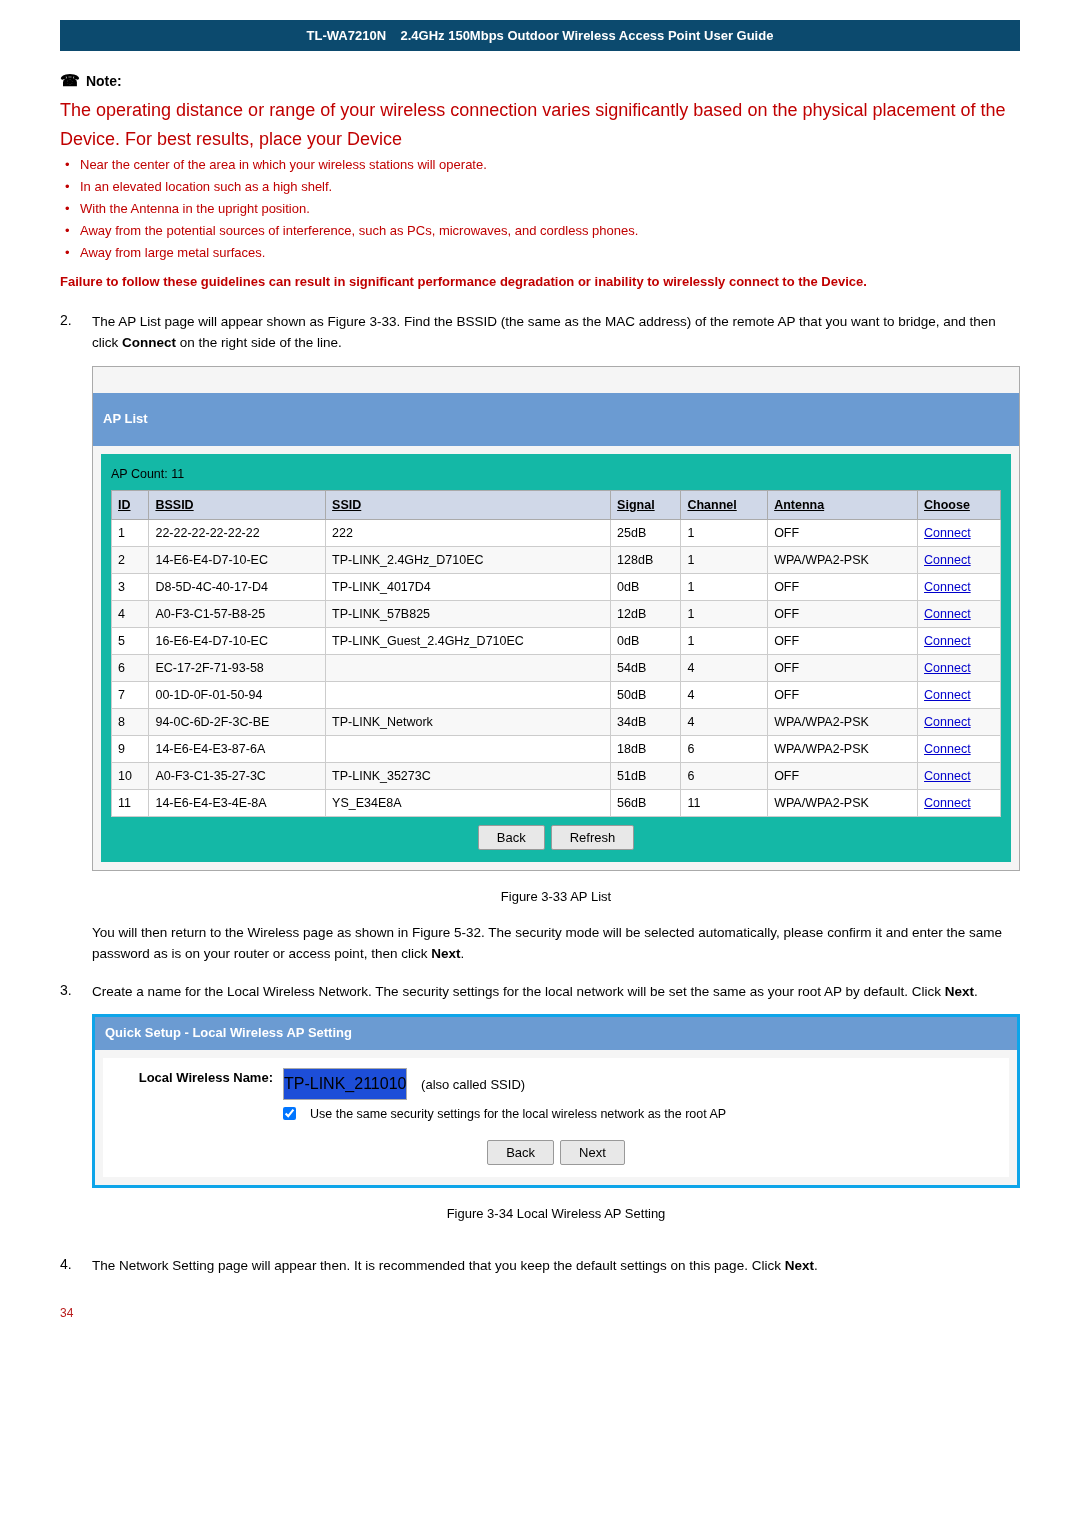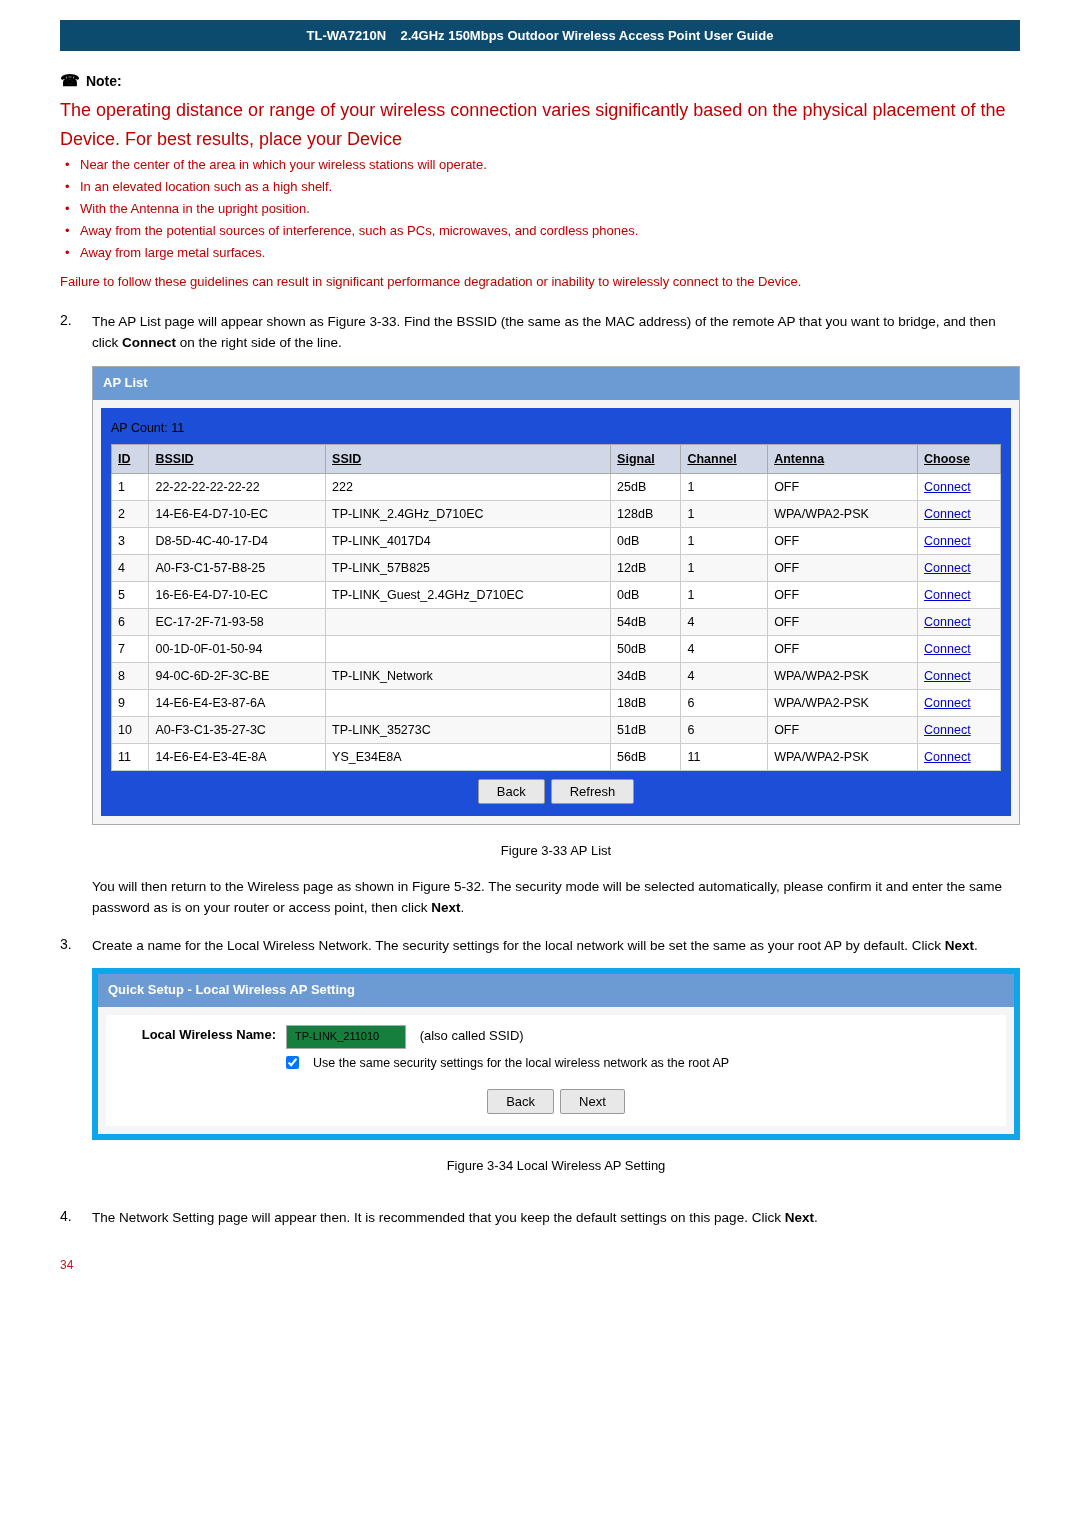--- a/index.html
+++ b/index.html
@@ -63,20 +63,21 @@
     }
     .bullet-list li::before {
       content: "•";
       position: absolute;
       left: -15px;
     }
     .note-footer {
       color: #c00000;
       font-size: 13px;
       line-height: 1.6;
+      font-weight: bold;
     }
 
     .numbered-item {
       display: flex;
       gap: 12px;
       margin-bottom: 16px;
     }
     .numbered-item .num {
       font-size: 14px;
       min-width: 20px;
@@ -95,25 +96,26 @@
     .ap-list-container {
       border: 1px solid #aaa;
       margin: 12px 0 16px 0;
       background: #f5f5f5;
     }
     .ap-list-header {
       background: #6b9bd2;
       color: #fff;
       font-weight: bold;
       font-size: 13px;
-      padding: 6px 10px;
+      padding: 16px 10px;
+      margin-top: 26px;
     }
     .ap-list-inner {
       padding: 10px 10px 8px 10px;
-      background: #1d4ed8;
+      background: #14b8a6;
       margin: 8px;
     }
     .ap-count {
       font-size: 12.5px;
       margin-bottom: 6px;
       color: #000;
     }
     .ap-table {
       width: 100%;
       border-collapse: collapse;
@@ -157,21 +159,21 @@
     }
     .figure-caption {
       text-align: center;
       font-size: 13px;
       margin: 6px 0 14px 0;
       color: #000;
     }
 
     
     .qs-container {
-      border: 6px solid #0ea5e9;
+      border: 3px solid #0ea5e9;
       margin: 12px 0 16px 0;
       background: #f5f5f5;
     }
     .qs-header {
       background: #6b9bd2;
       color: #fff;
       font-weight: bold;
       font-size: 13px;
       padding: 6px 10px;
     }
@@ -191,25 +193,25 @@
       font-size: 13px;
       font-weight: bold;
       min-width: 140px;
       text-align: right;
     }
     .qs-value {
       font-size: 13px;
     }
     .qs-value .ssid-box {
       border: 1px solid #aaa;
-      padding: 2px 8px;
-      font-size: 11px;
+      padding: 2px 0;
+      font-size: 16px;
       min-width: 120px;
       display: inline-block;
-      background: #15803d;
+      background: #1d4ed8;
     }
     .qs-value .also {
       margin-left: 10px;
       font-size: 13px;
       color: #000;
     }
     .qs-checkbox-row {
       display: flex;
       align-items: center;
       gap: 14px;

